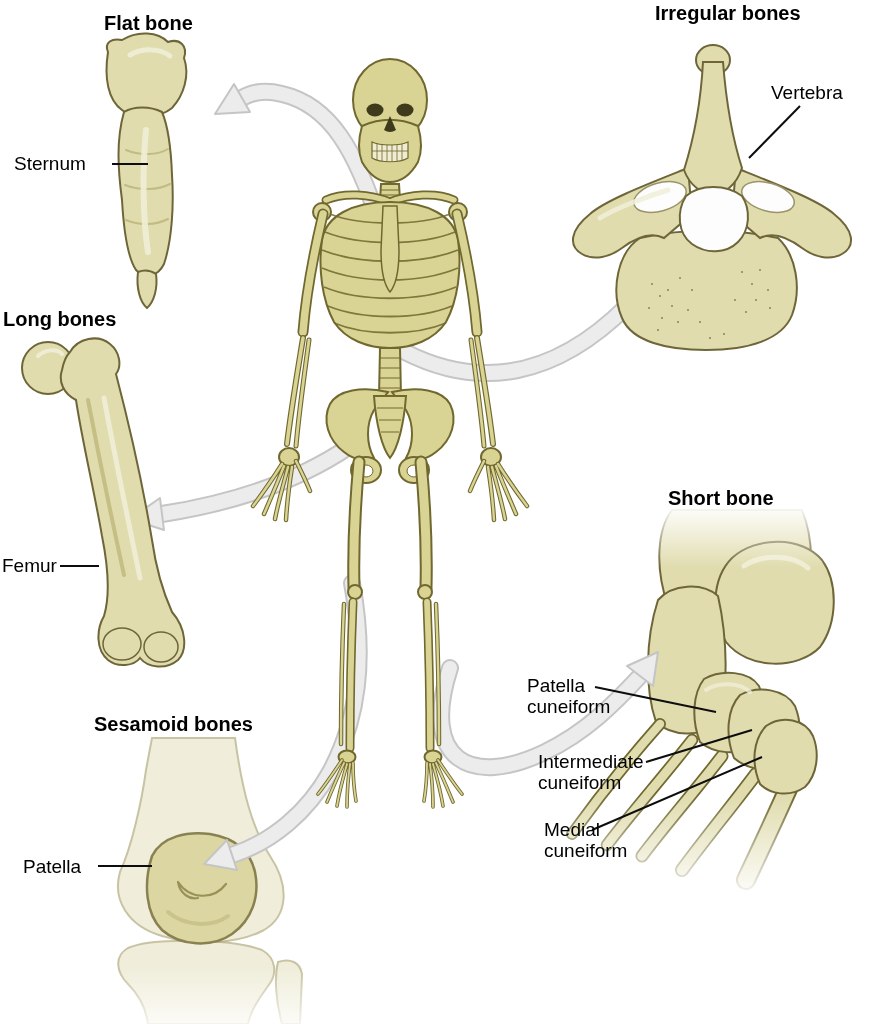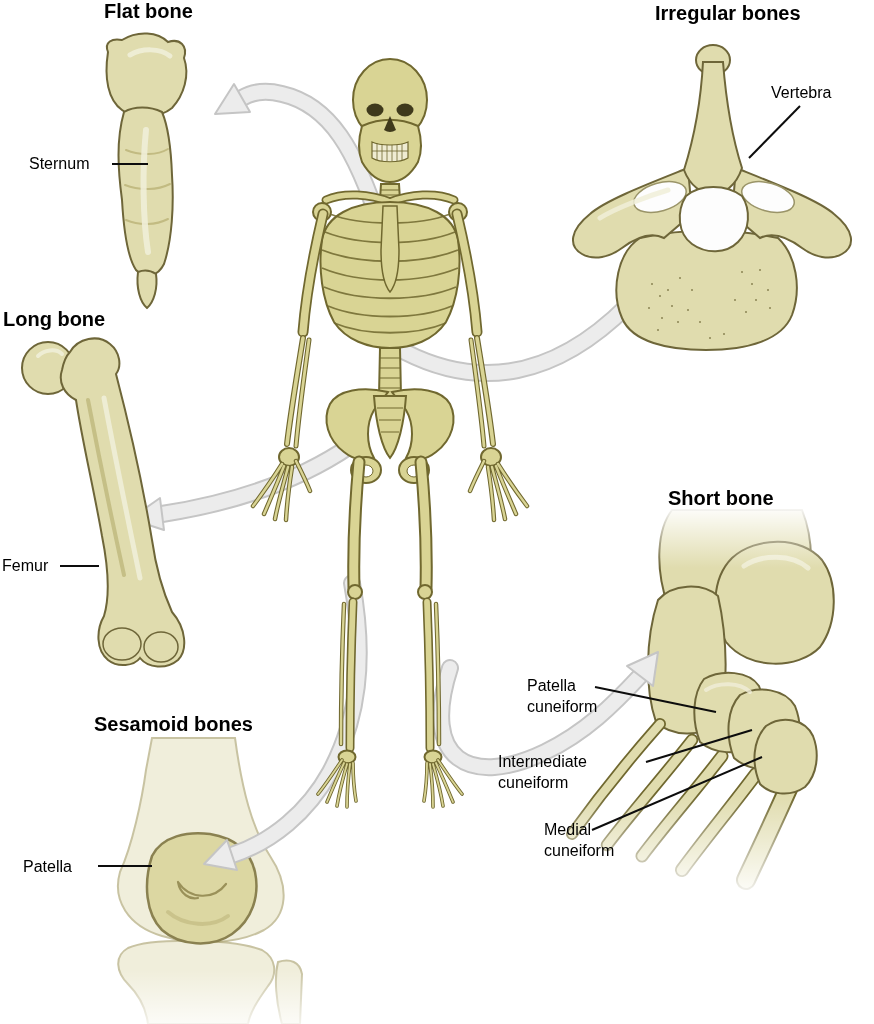--- a/index.html
+++ b/index.html
@@ -1,21 +1,21 @@
 <!DOCTYPE html>
 <html><head>
 <meta charset="utf-8">
 <style>
   html,body{margin:0;padding:0;background:#fff;}
   #canvas{position:relative;width:874px;height:1024px;background:#fff;overflow:hidden;
           font-family:"Liberation Sans", sans-serif;}
   #artwork{position:absolute;left:0;top:0;}
   .txt{position:absolute;color:#000;white-space:nowrap;}
   .title{font-size:20px;font-weight:bold;}
-  .label{font-size:16px;line-height:21px;}
+  .label{font-size:19px;line-height:21px;}
   
   .bone{fill:#e0dcae;stroke:#6e6639;stroke-width:2;}
   .boneThin{fill:#e0dcae;stroke:#6e6639;stroke-width:1.5;}
   .skb{fill:#d9d494;stroke:#70682f;stroke-width:2;}
   .bo{stroke:#70682f;fill:none;stroke-linecap:round;}   
   .bf{stroke:#d9d494;fill:none;stroke-linecap:round;}   
   .arrO{stroke:#c5c5c5;stroke-width:18;fill:none;stroke-linecap:round;}
   .arrF{stroke:#ececec;stroke-width:14;fill:none;stroke-linecap:round;}
   .arrH{fill:#ececec;stroke:#c5c5c5;stroke-width:2;stroke-linejoin:round;}
   .leader{stroke:#0d0d0d;stroke-width:2;fill:none;}
@@ -241,36 +241,36 @@
     <path class="leader" d="M 112 164 H 148"></path>
     <path class="leader" d="M 800 106 L 749 158"></path>
     <path class="leader" d="M 60 566 H 99"></path>
     <path class="leader" d="M 595 687 L 716 712"></path>
     <path class="leader" d="M 646 762 L 752 730"></path>
     <path class="leader" d="M 592 830 L 762 757"></path>
     <path class="leader" d="M 98 866 H 152"></path>
   </g>
 </svg>
 
-<div class="txt title" style="left:104px;top:0">Flat bone</div>
+<div class="txt title" style="left:104px;top:12px">Flat bone</div>
 <div class="txt title" style="left:655px;top:2px">Irregular bones</div>
-<div class="txt title" style="left:3px;top:308px">Long bone</div>
+<div class="txt title" style="left:3px;top:308px">Long bones</div>
 <div class="txt title" style="left:668px;top:487px">Short bone</div>
 <div class="txt title" style="left:94px;top:713px">Sesamoid bones</div>
 
-<div class="txt label" style="left:29px;top:153px">Sternum</div>
+<div class="txt label" style="left:14px;top:153px">Sternum</div>
 <div class="txt label" style="left:771px;top:82px">Vertebra</div>
 <div class="txt label" style="left:2px;top:555px">Femur</div>
 <div class="txt label" style="left:23px;top:856px">Patella</div>
 
 <div class="txt label" style="left:527px;top:675px">
   <div>Patella</div>
   <div>cuneiform</div>
 </div>
-<div class="txt label" style="left:498px;top:751px">
+<div class="txt label" style="left:538px;top:751px">
   <div>Intermediate</div>
   <div>cuneiform</div>
 </div>
 <div class="txt label" style="left:544px;top:819px">
   <div>Medial</div>
   <div>cuneiform</div>
 </div>
 
 </div>
 

